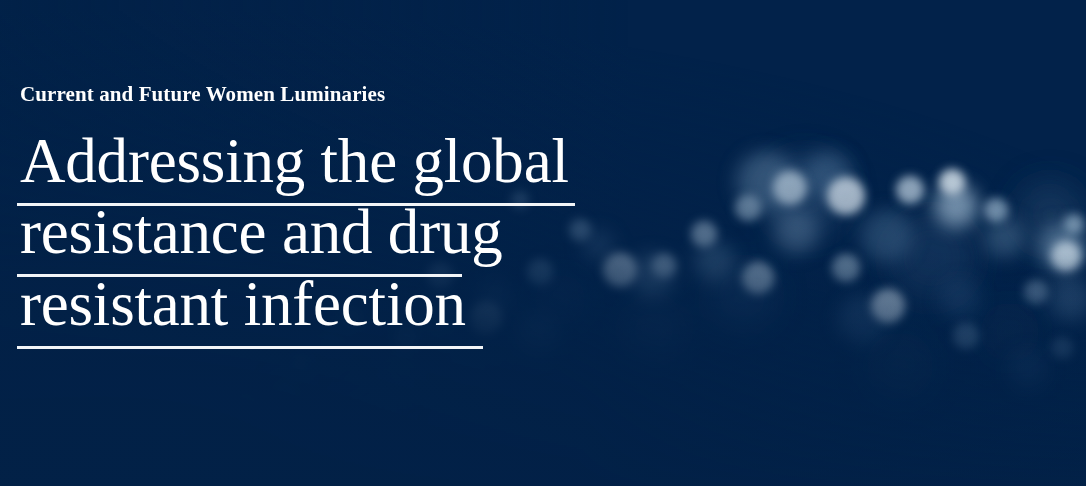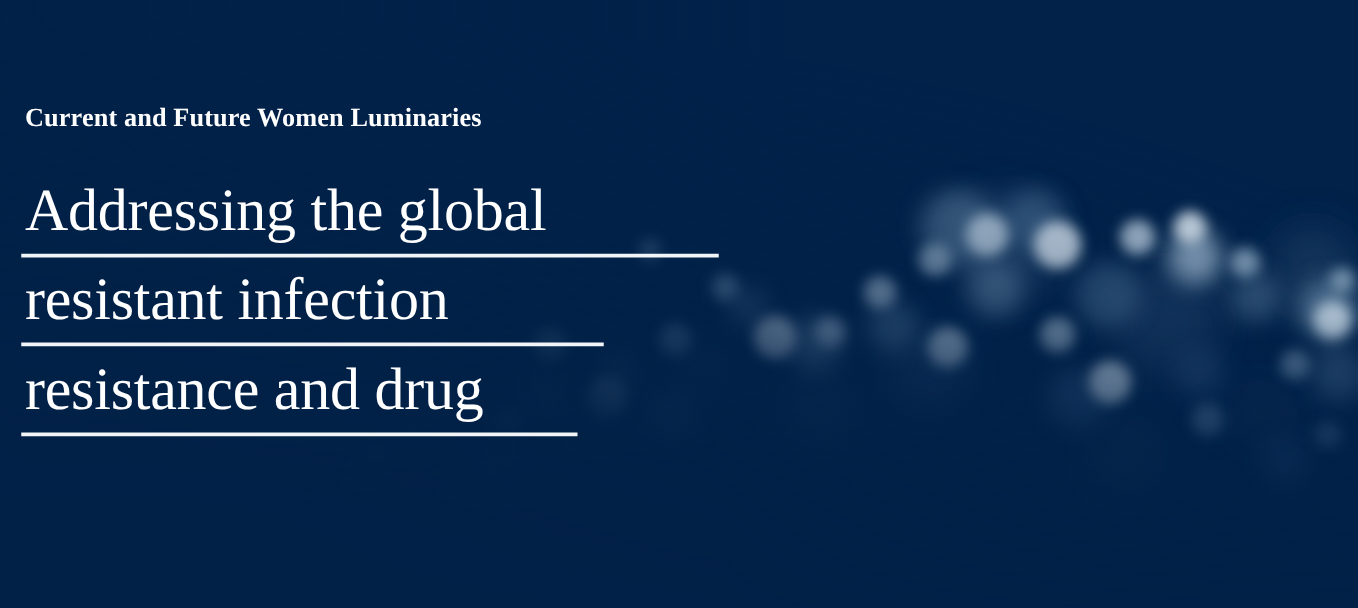--- a/index.html
+++ b/index.html
@@ -84,21 +84,21 @@
   .headline-line {
     position: relative;
     display: block;
     height: 71.5px;
   }
 
   .headline-line-text {
     position: absolute;
     left: 3px;
     bottom: 17px;
-    font-size: 48px;
+    font-size: 63px;
     font-weight: 400;
     color: #ffffff;
     line-height: 1;
     white-space: nowrap;
     letter-spacing: -0.2px;
   }
 
   .headline-rule {
     position: absolute;
     left: 0;
@@ -212,26 +212,26 @@
     <div id="eyebrow-text">Current and Future Women Luminaries</div>
 
     <div id="headline-block">
 
       <div class="headline-line" data-line="0">
         <span class="headline-line-text">Addressing the global</span>
         <span class="headline-rule"></span>
       </div>
 
 
+      <div class="headline-line" data-line="2">
+        <span class="headline-line-text">resistance and drug</span>
+        <span class="headline-rule"></span>
+      </div>
+
       <div class="headline-line" data-line="3">
         <span class="headline-line-text">resistant infection</span>
         <span class="headline-rule"></span>
       </div>
 
-      <div class="headline-line" data-line="2">
-        <span class="headline-line-text">resistance and drug</span>
-        <span class="headline-rule"></span>
-      </div>
-
     </div>
   </div>
 
 </div>
 
 </body></html>

